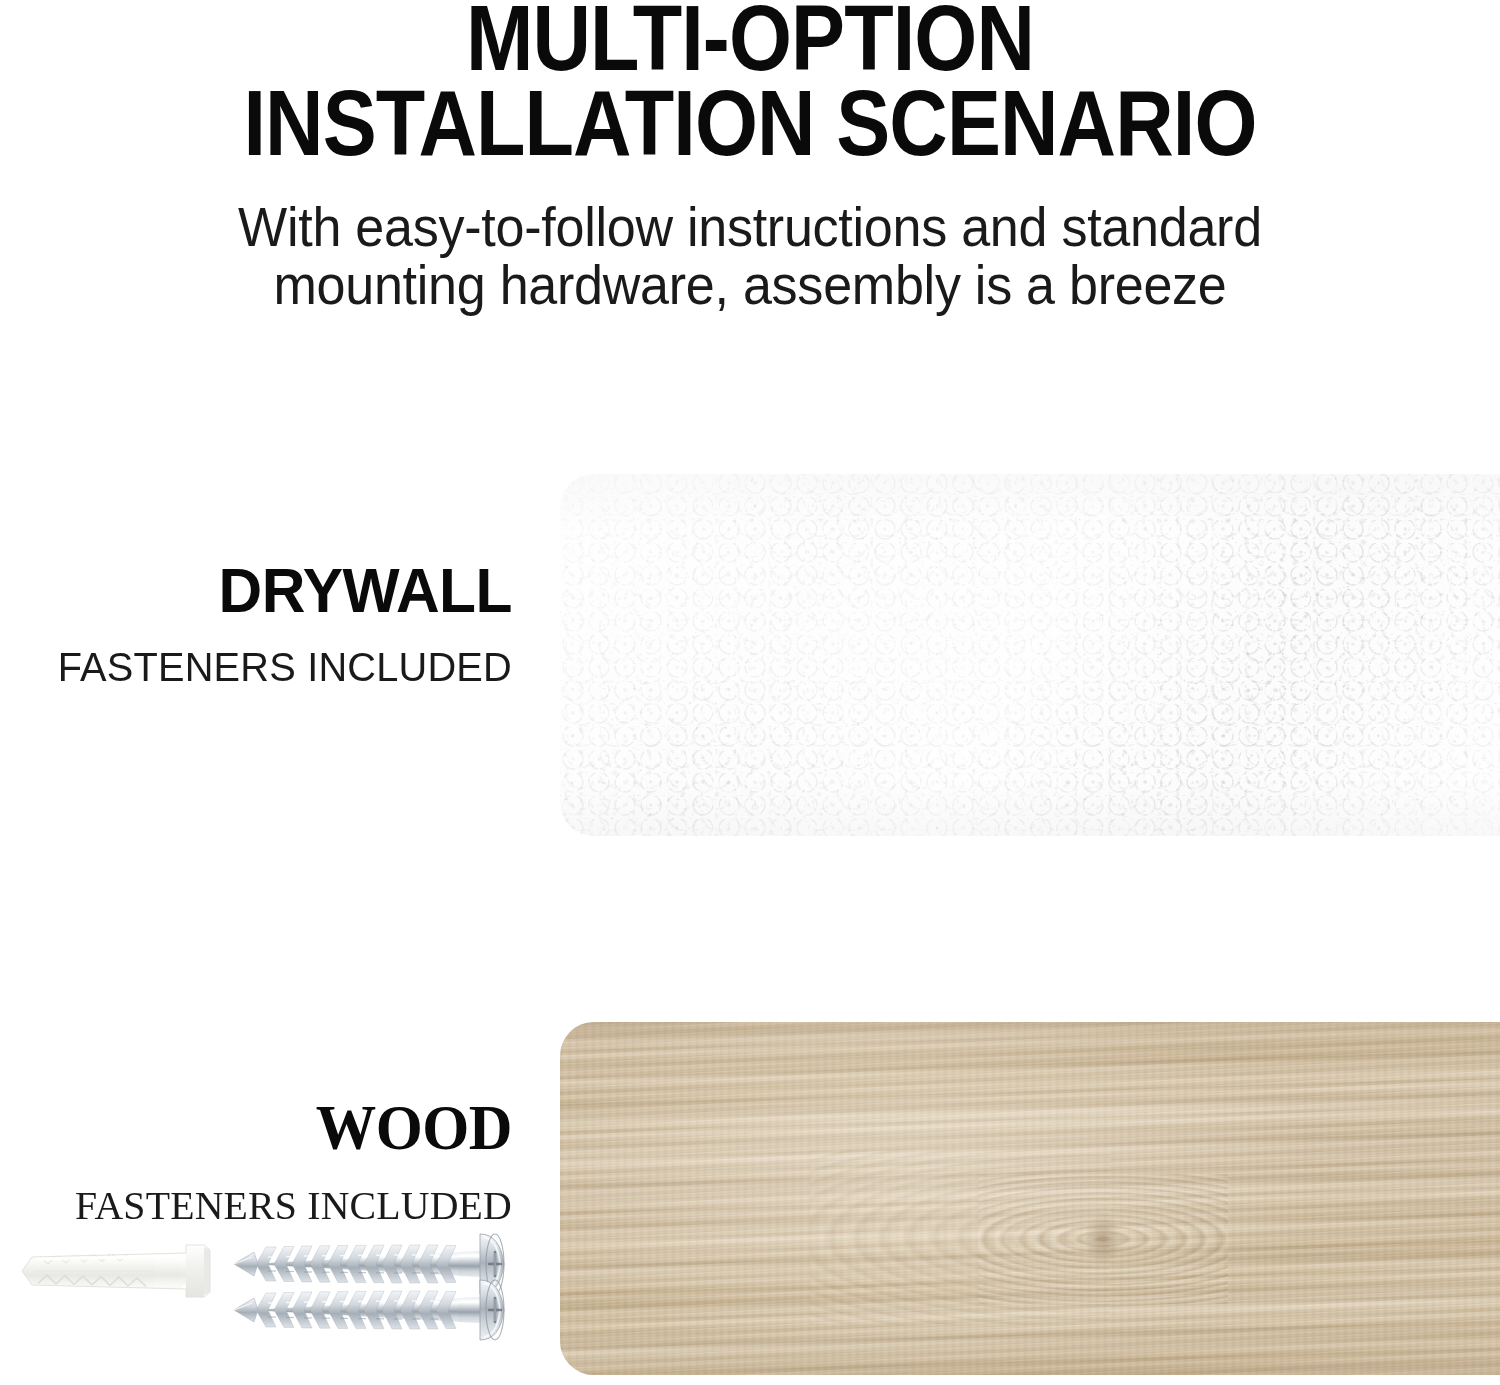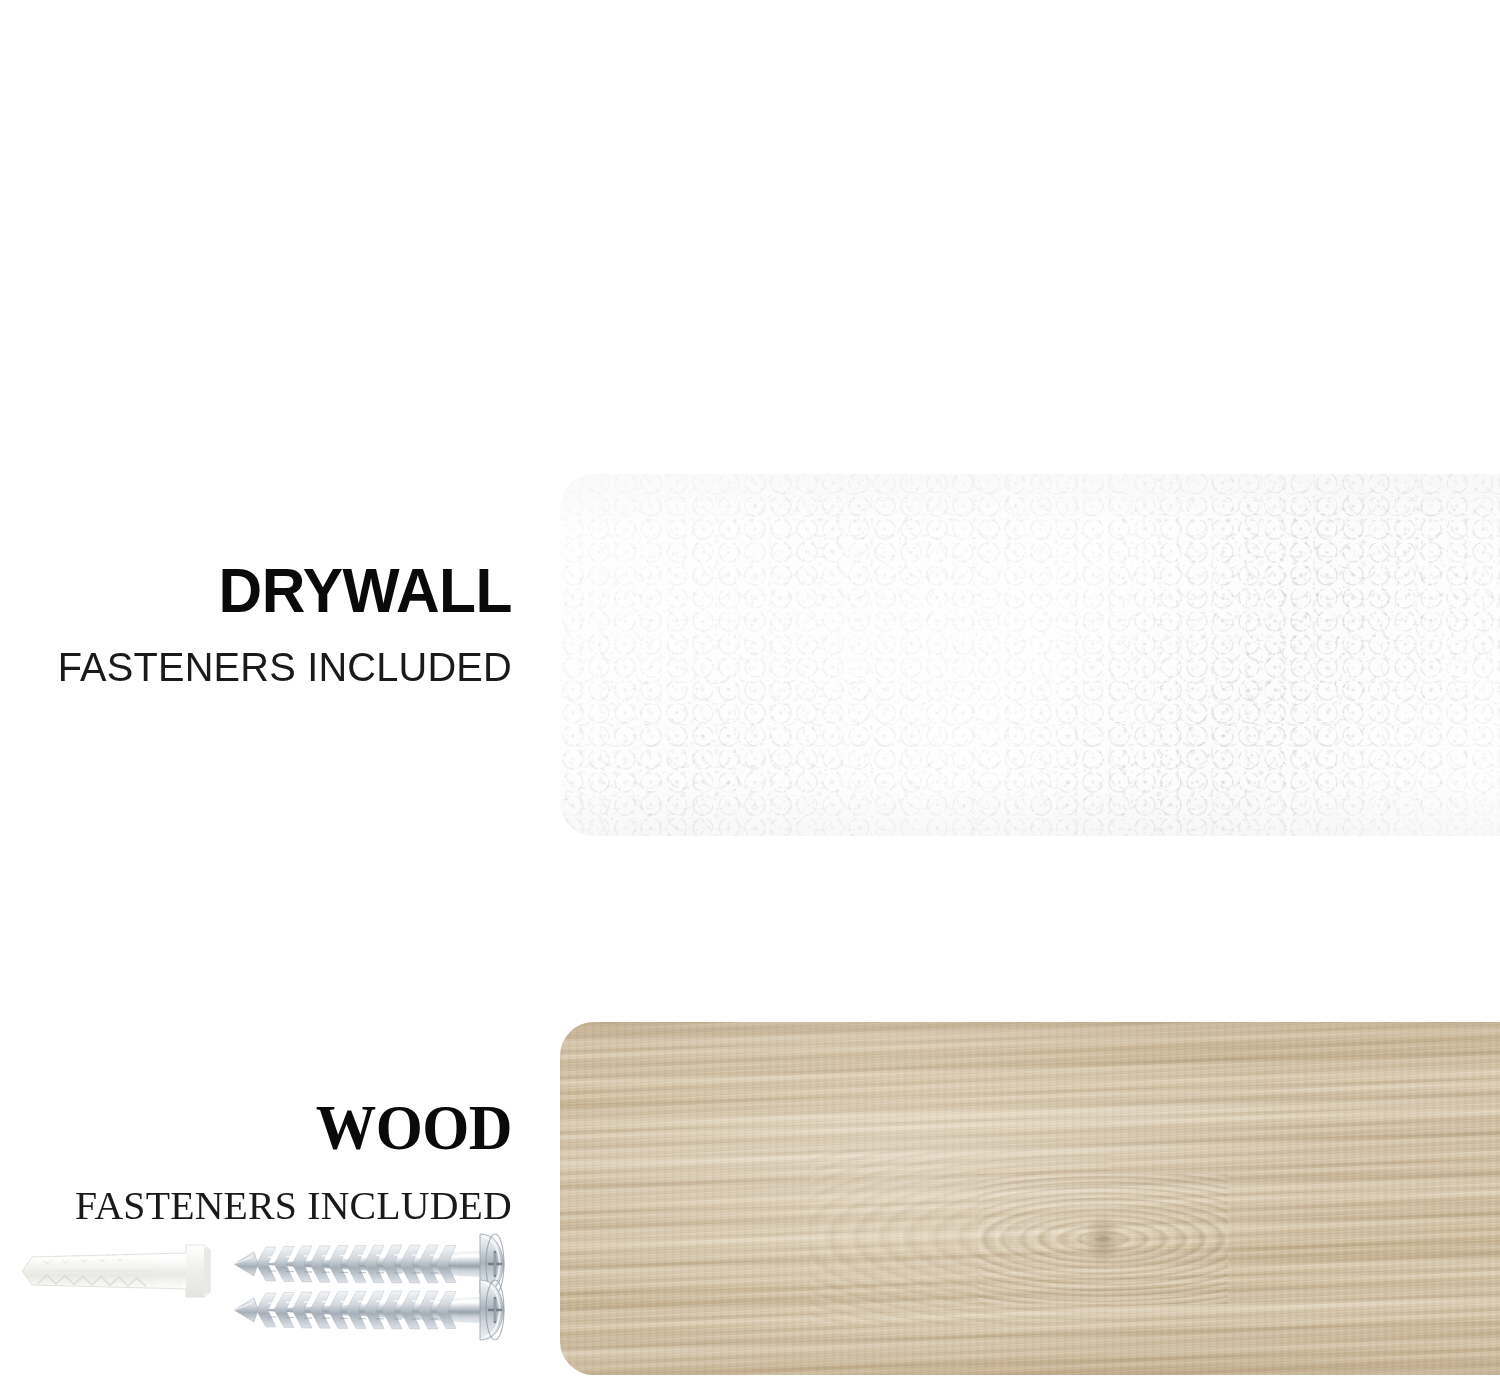--- a/index.html
+++ b/index.html
@@ -277,20 +277,26 @@
   #drywall-anchor { left: 14px; top: 757px; width: 210px; height: 80px; }
   #drywall-screw  { left: 232px; top: 750px; width: 288px; height: 80px; }
   #wood-screw     { left: 232px; top: 248px; width: 288px; height: 80px; }
   .hardware svg { display: block; width: 100%; height: 100%; }
 </style>
 </head>
 <body>
 
 <div id="page">
 
+  <div id="header">
+    <div class="title-line" id="title-line-1">MULTI-OPTION</div>
+    <div class="title-line" id="title-line-2">INSTALLATION SCENARIO</div>
+    <div class="subtitle-line" id="subtitle-line-1">With easy-to-follow instructions and standard</div>
+    <div class="subtitle-line" id="subtitle-line-2">mounting hardware, assembly is a breeze</div>
+  </div>
 
   <div class="row" id="row-drywall">
 
     <div class="label-block" id="drywall-label-block">
       <div class="material-name">DRYWALL</div>
       <div class="fasteners-text">FASTENERS INCLUDED</div>
     </div>
 
     <div class="panel" id="drywall-panel">
       <div class="drywall-base"></div>

